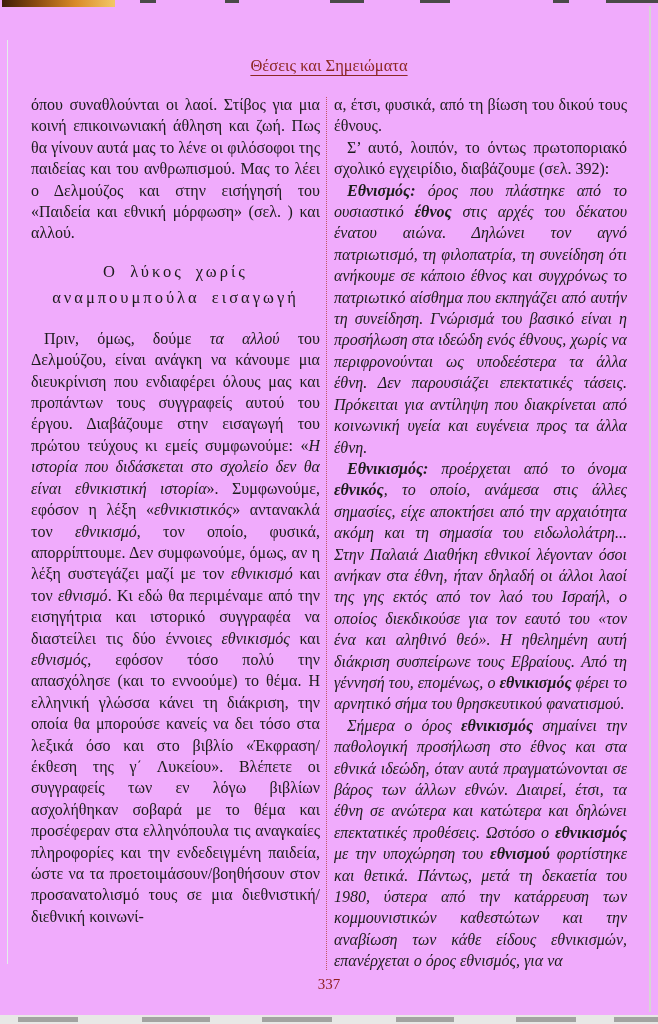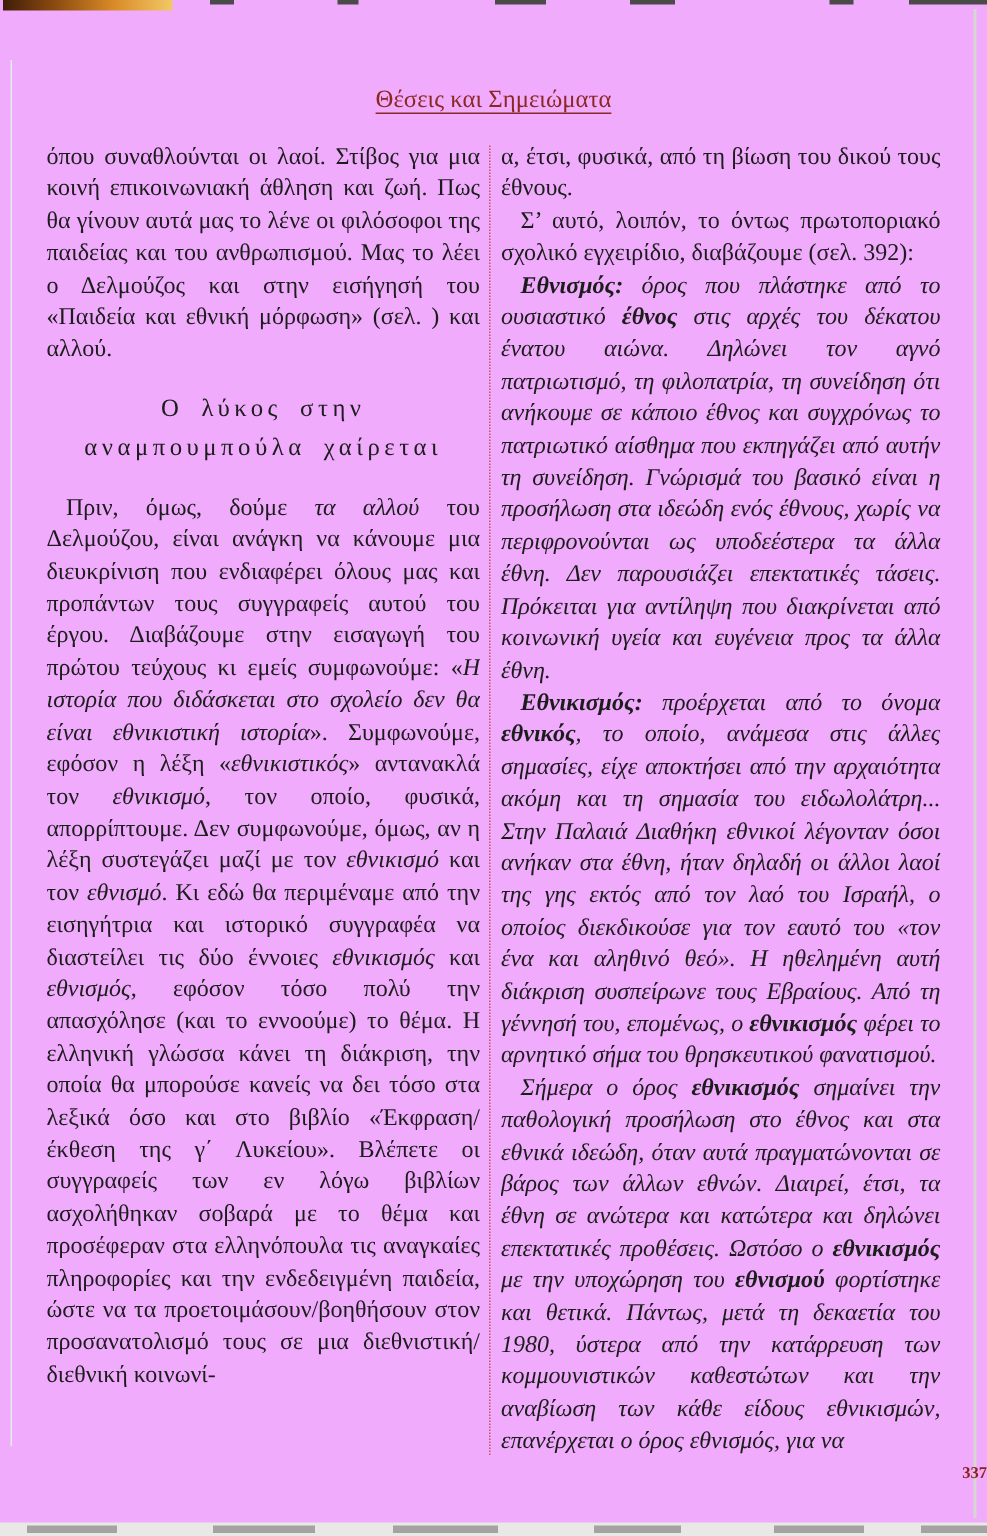--- a/index.html
+++ b/index.html
@@ -30,22 +30,22 @@
   .para{margin:0;}
   .para.indent{text-indent:13px;}
   .run-i{font-style:italic;}
   .run-bi{font-weight:bold;font-style:italic;}
 
   .section-heading{margin:20px 0 0 0;text-align:center;color:#8e1e1e;font-weight:bold;
     font-size:17px;line-height:23px;text-indent:0;}
   .section-subheading{margin:15px 0 17px 0;text-align:center;color:#1c1c1c;
     font-size:16.5px;line-height:26px;letter-spacing:3px;word-spacing:5px;text-indent:0;}
 
-  .page-number{position:absolute;left:0;width:100%;top:976px;text-align:right;
-    color:#8e1e1e;font-size:11px;font-weight:bold;}
+  .page-number{position:absolute;left:0;width:100%;top:976px;text-align:center;
+    color:#8e1e1e;font-size:15px;}
 </style>
 </head>
 <body>
 
 <div class="page">
 
   <div class="deco-bar"></div>
   <div class="top-mark" style="left:140px;width:16px;"></div>
   <div class="top-mark" style="left:225px;width:14px;"></div>
   <div class="top-mark" style="left:330px;width:34px;"></div>
@@ -54,22 +54,22 @@
   <div class="top-mark" style="left:606px;width:52px;"></div>
   <div class="left-edge"></div>
   <div class="right-edge"></div>
 
   <div class="header">Θέσεις και Σημειώματα</div>
 
   <div class="columns">
     <div class="col col-left">
         <p class="para"><span class="run">όπου συναθλούνται οι λαοί. Στίβος για μια κοινή επικοινωνιακή άθληση και ζωή. Πως θα γίνουν αυτά μας το λένε οι φιλόσοφοι της παιδείας και του ανθρωπισμού. Μας το λέει ο Δελμούζος και στην εισήγησή του «Παιδεία και εθνική μόρφωση» (σελ. ) και αλλού.</span></p>
         <div class="section-subheading">
-          <div>Ο λύκος στην</div>
-          <div>αναμπουμπούλα χαίρεται</div>
+          <div>Ο λύκος χωρίς</div>
+          <div>αναμπουμπούλα εισαγωγή</div>
         </div>
         <p class="para indent"><span class="run">Πριν, όμως, δούμε </span><span class="run-i">τα αλλού</span><span class="run"> του Δελμούζου, είναι ανάγκη να κάνουμε μια διευκρίνιση που ενδιαφέρει όλους μας και προπάντων τους συγγραφείς αυτού του έργου. Διαβάζουμε στην εισαγωγή του πρώτου τεύχους κι εμείς συμφωνούμε: «</span><span class="run-i">Η ιστορία που διδάσκεται στο σχολείο δεν θα είναι εθνικιστική ιστορία</span><span class="run">». Συμφωνούμε, εφόσον η λέξη «</span><span class="run-i">εθνικιστικός</span><span class="run">» αντανακλά τον </span><span class="run-i">εθνικισμό</span><span class="run">, τον οποίο, φυσικά, απορρίπτουμε. Δεν συμφωνούμε, όμως, αν η λέξη συστεγάζει μαζί με τον </span><span class="run-i">εθνικισμό</span><span class="run"> και τον </span><span class="run-i">εθνισμό</span><span class="run">. Κι εδώ θα περιμέναμε από την εισηγήτρια και ιστορικό συγγραφέα να διαστείλει τις δύο έννοιες </span><span class="run-i">εθνικισμός</span><span class="run"> και </span><span class="run-i">εθνισμός</span><span class="run">, εφόσον τόσο πολύ την απασχόλησε (και το εννοούμε) το θέμα. Η ελληνική γλώσσα κάνει τη διάκριση, την οποία θα μπορούσε κανείς να δει τόσο στα λεξικά όσο και στο βιβλίο «Έκφραση/έκθεση της γ΄ Λυκείου». Βλέπετε οι συγγραφείς των εν λόγω βιβλίων ασχολήθηκαν σοβαρά με το θέμα και προσέφεραν στα ελληνόπουλα τις αναγκαίες πληροφορίες και την ενδεδειγμένη παιδεία, ώστε να τα προετοιμάσουν/βοηθήσουν στον προσανατολισμό τους σε μια διεθνιστική/διεθνική κοινωνί-</span></p>
       </div>
     <div class="divider"></div>
     <div class="col col-right">
         <p class="para"><span class="run">α, έτσι, φυσικά, από τη βίωση του δικού τους έθνους.</span></p>
         <p class="para indent"><span class="run">Σ’ αυτό, λοιπόν, το όντως πρωτοποριακό σχολικό εγχειρίδιο, διαβάζουμε (σελ. 392):</span></p>
         <p class="para indent"><span class="run-bi">Εθνισμός:</span><span class="run-i"> όρος που πλάστηκε από το ουσιαστικό </span><span class="run-bi">έθνος</span><span class="run-i"> στις αρχές του δέκατου ένατου αιώνα. Δηλώνει τον αγνό πατριωτισμό, τη φιλοπατρία, τη συνείδηση ότι ανήκουμε σε κάποιο έθνος και συγχρόνως το πατριωτικό αίσθημα που εκπηγάζει από αυτήν τη συνείδηση. Γνώρισμά του βασικό είναι η προσήλωση στα ιδεώδη ενός έθνους, χωρίς να περιφρονούνται ως υποδεέστερα τα άλλα έθνη. Δεν παρουσιάζει επεκτατικές τάσεις. Πρόκειται για αντίληψη που διακρίνεται από κοινωνική υγεία και ευγένεια προς τα άλλα έθνη.</span></p>
         <p class="para indent"><span class="run-bi">Εθνικισμός:</span><span class="run-i"> προέρχεται από το όνομα </span><span class="run-bi">εθνικός</span><span class="run-i">, το οποίο, ανάμεσα στις άλλες σημασίες, είχε αποκτήσει από την αρχαιότητα ακόμη και τη σημασία του ειδωλολάτρη... Στην Παλαιά Διαθήκη εθνικοί λέγονταν όσοι ανήκαν στα έθνη, ήταν δηλαδή οι άλλοι λαοί της γης εκτός από τον λαό του Ισραήλ, ο οποίος διεκδικούσε για τον εαυτό του «τον ένα και αληθινό θεό». Η ηθελημένη αυτή διάκριση συσπείρωνε τους Εβραίους. Από τη γέννησή του, επομένως, ο </span><span class="run-bi">εθνικισμός</span><span class="run-i"> φέρει το αρνητικό σήμα του θρησκευτικού φανατισμού.</span></p>
         <p class="para indent"><span class="run-i">Σήμερα ο όρος </span><span class="run-bi">εθνικισμός</span><span class="run-i"> σημαίνει την παθολογική προσήλωση στο έθνος και στα εθνικά ιδεώδη, όταν αυτά πραγματώνονται σε βάρος των άλλων εθνών. Διαιρεί, έτσι, τα έθνη σε ανώτερα και κατώτερα και δηλώνει επεκτατικές προθέσεις. Ωστόσο ο </span><span class="run-bi">εθνικισμός</span><span class="run-i"> με την υποχώρηση του </span><span class="run-bi">εθνισμού</span><span class="run-i"> φορτίστηκε και θετικά. Πάντως, μετά τη δεκαετία του 1980, ύστερα από την κατάρρευση των κομμουνιστικών καθεστώτων και την αναβίωση των κάθε είδους εθνικισμών, επανέρχεται ο όρος εθνισμός, για να</span></p>

